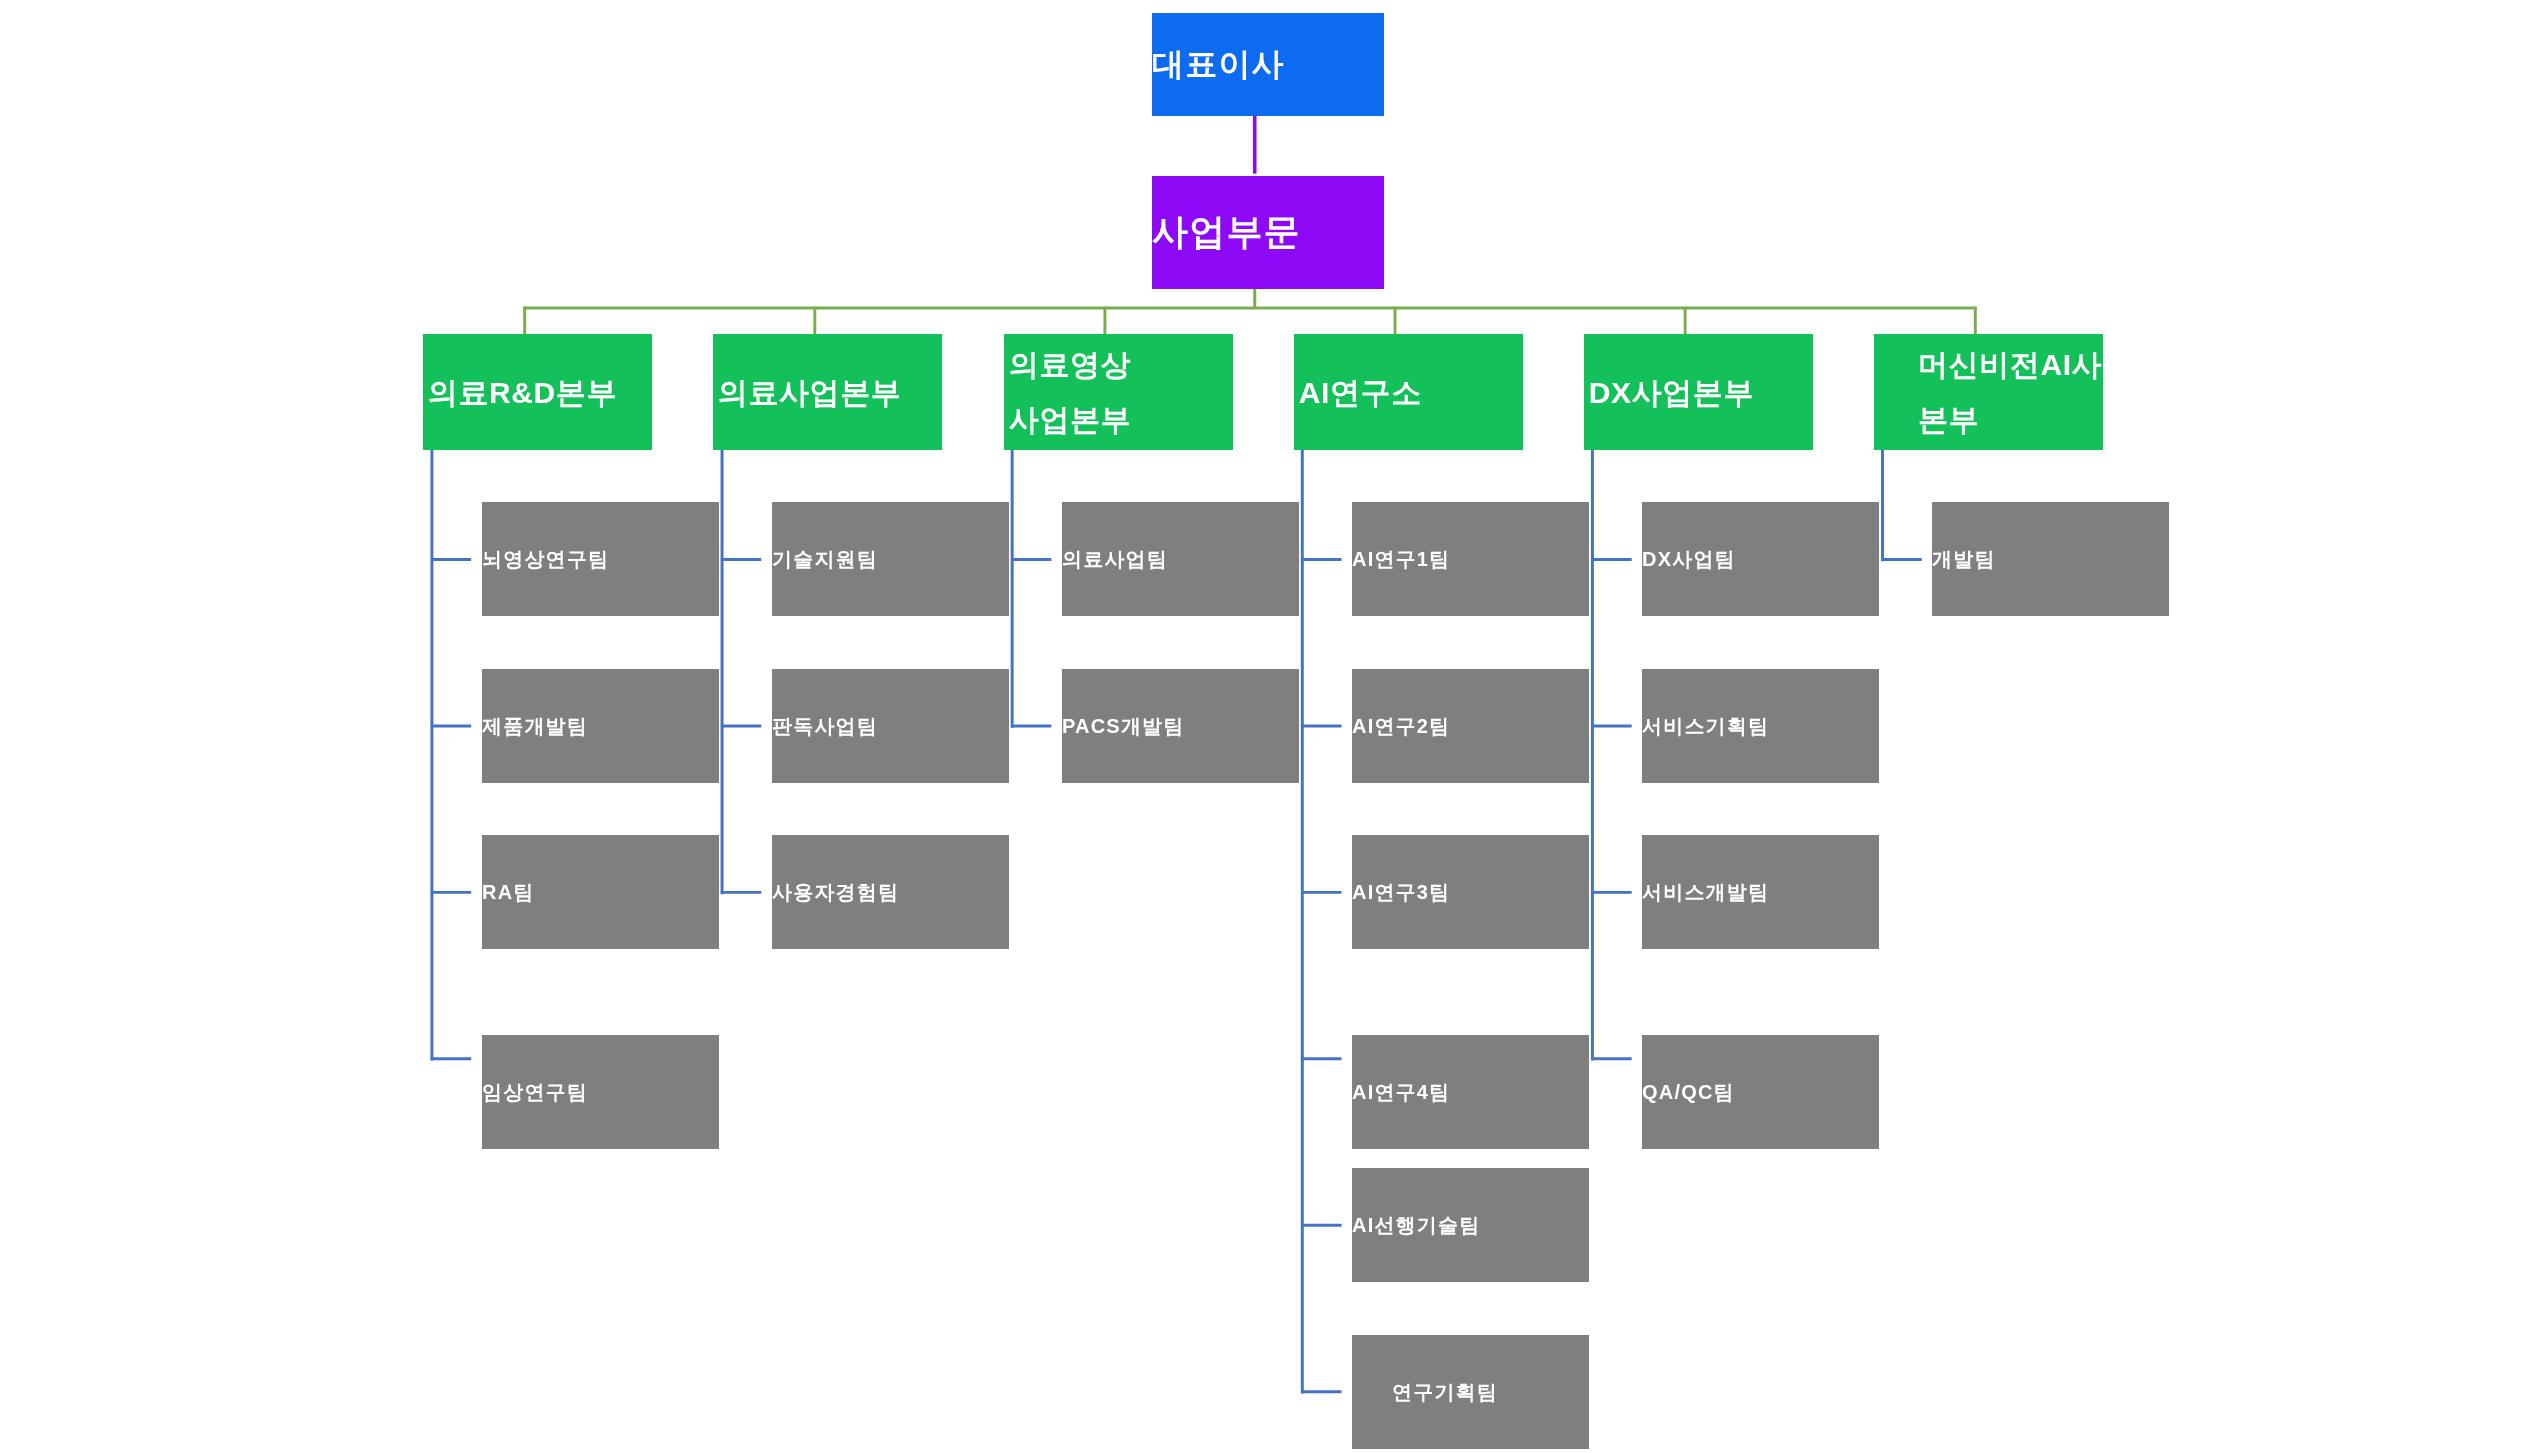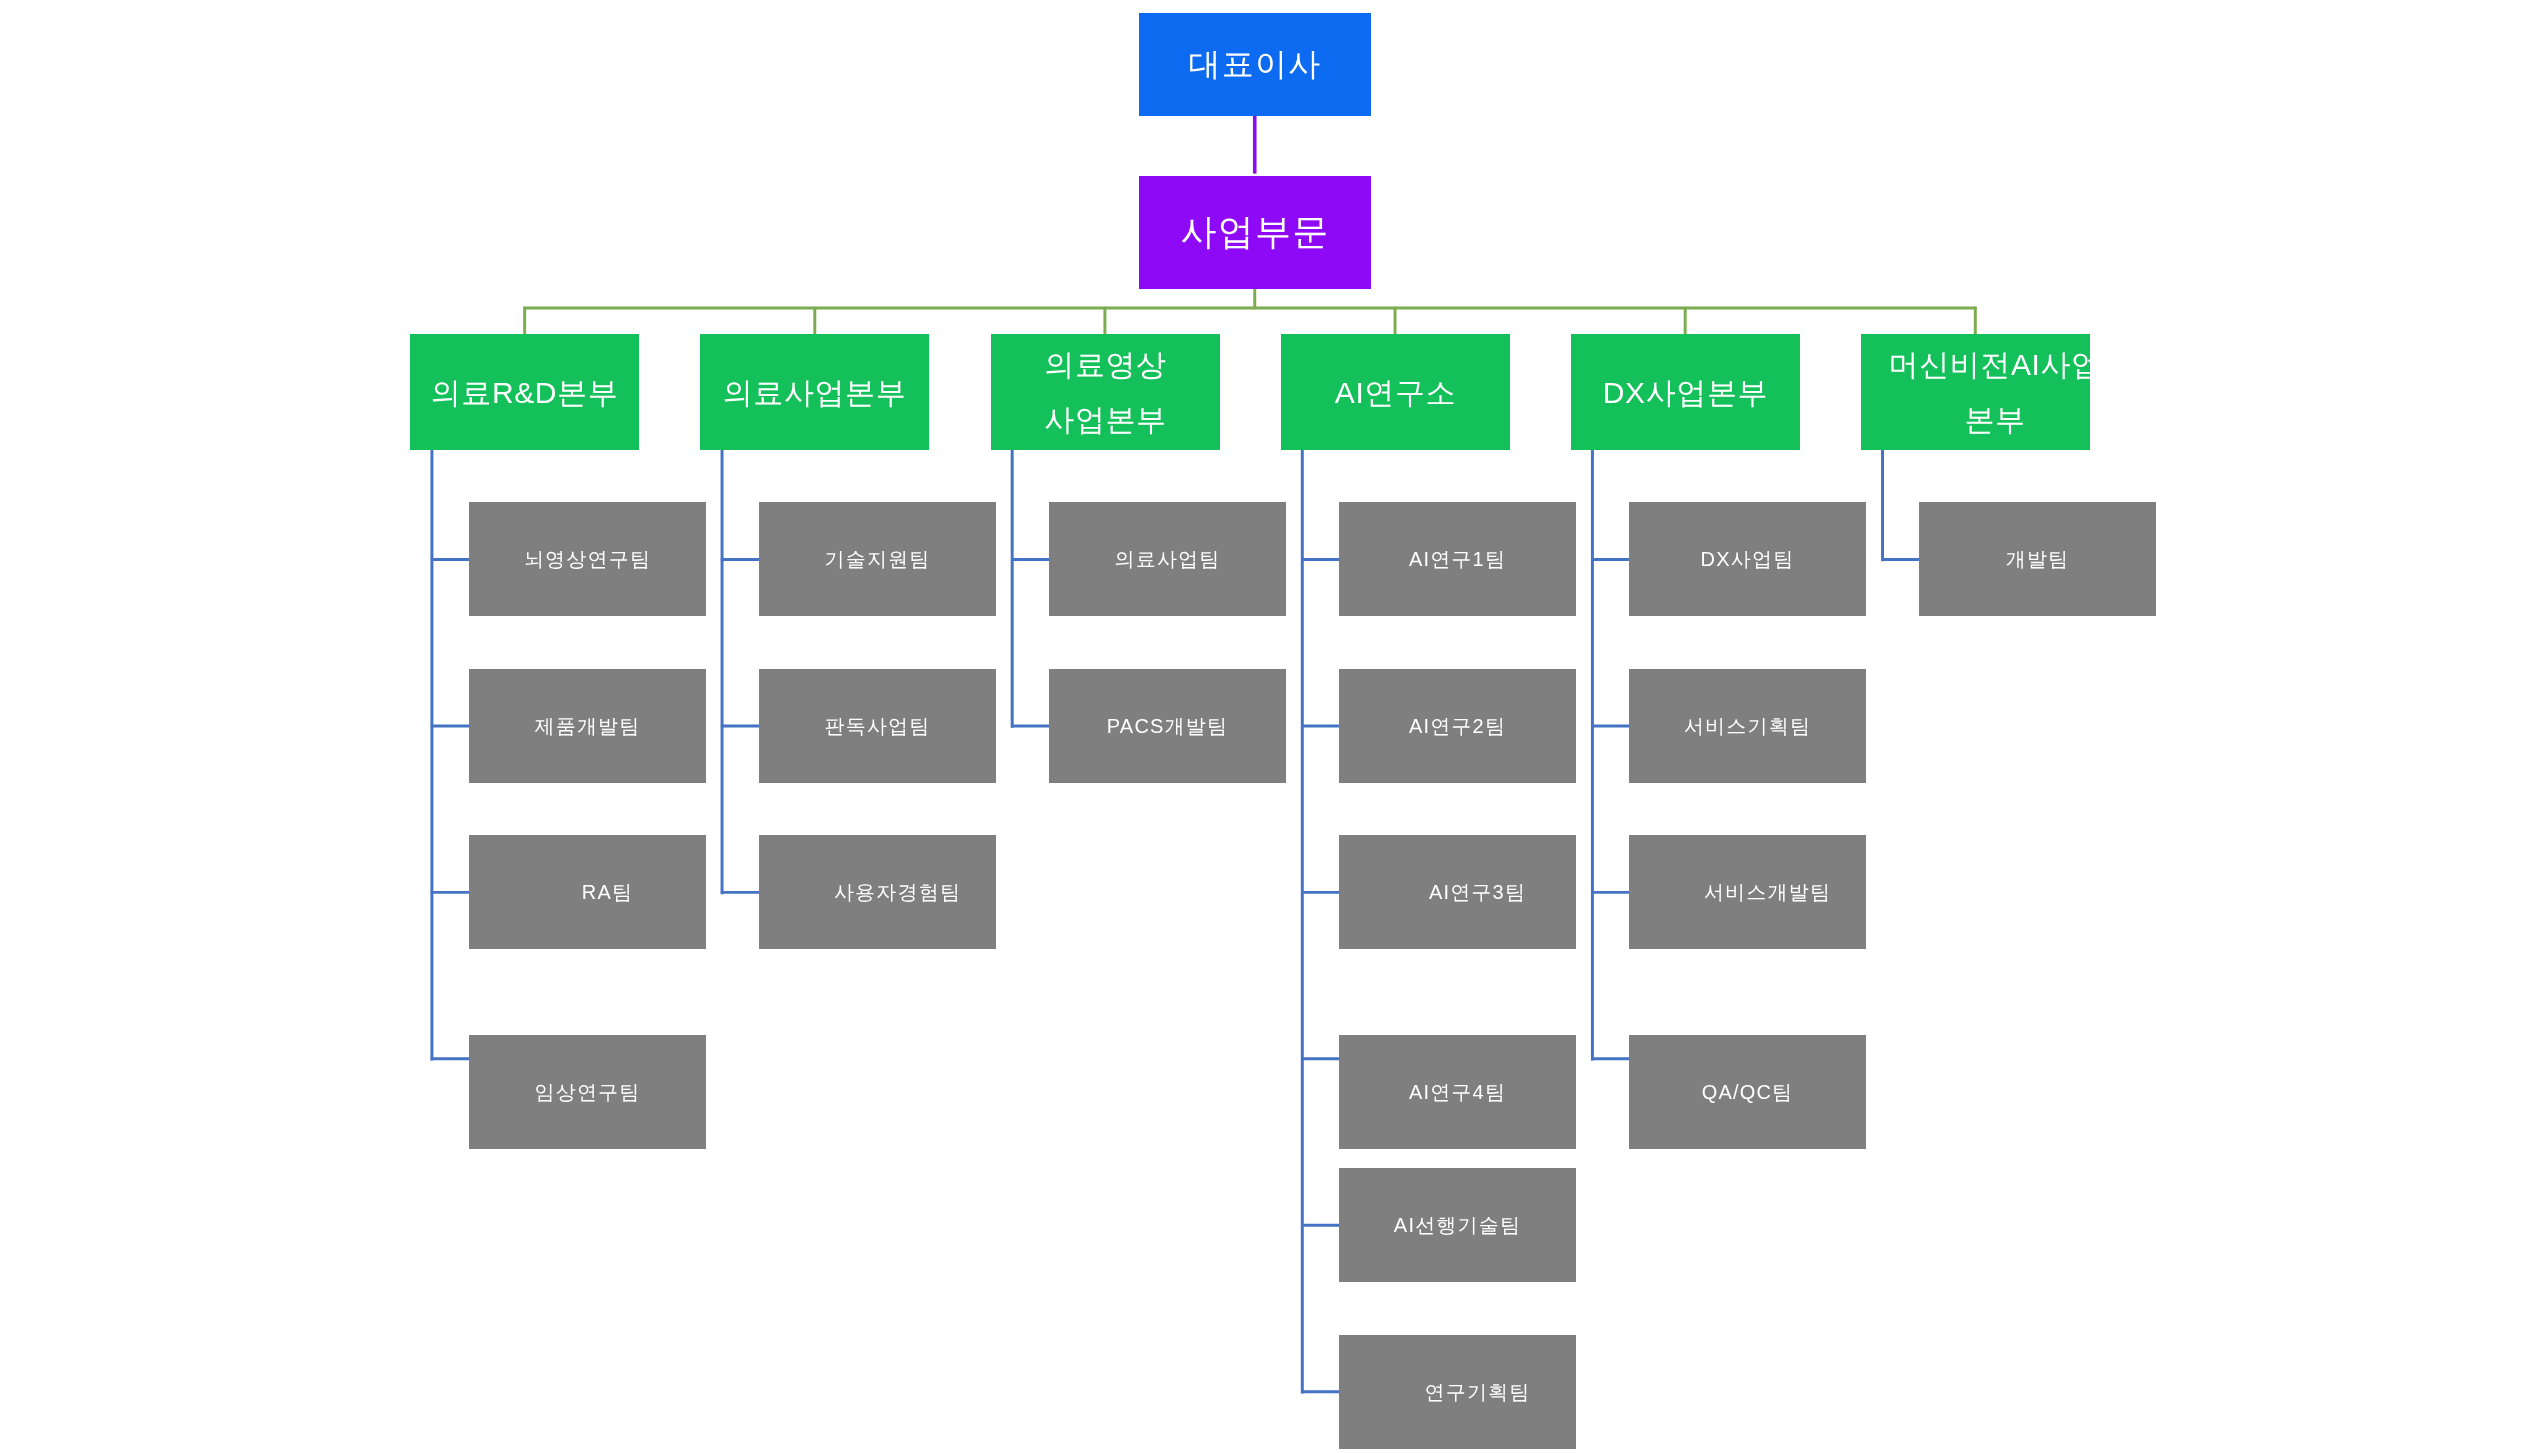--- a/index.html
+++ b/index.html
@@ -19,26 +19,27 @@
   #connectors {
     position: absolute;
     left: 0; top: 0;
     width: 2538px;
     height: 1453px;
   }
   .box {
     position: absolute;
     display: flex;
     flex-direction: column;
-    align-items: center;
+    align-items: flex-start;
     justify-content: center;
     text-align: center;
     color: #ffffff;
-    font-weight: 400;
+    font-weight: 700;
     box-sizing: border-box;
+    margin-left: 13px;
   }
   .root-box {
     left: 1139px; top: 13px;
     width: 232px; height: 103px;
     background: #0d6bf2;
     font-size: 32px;
     letter-spacing: 1.2px;
   }
   .division-box {
     left: 1139px; top: 176px;
@@ -70,21 +71,21 @@
     white-space: nowrap;
   }
   .tcol-1 { left: 469px; }
   .tcol-2 { left: 759px; }
   .tcol-3 { left: 1049px; }
   .tcol-4 { left: 1339px; }
   .tcol-5 { left: 1629px; }
   .tcol-6 { left: 1919px; }
   .trow-1 { top: 502px; }
   .trow-2 { top: 669px; }
-  .trow-3 { top: 835px; padding-left: 40px; }
+  .trow-3 { top: 835px; }
   .trow-4 { top: 1035px; }
   .trow-5 { top: 1168px; }
   .trow-6 { top: 1335px; padding-left: 40px; }
   .ln-purple { stroke: #8a0bf0; stroke-width: 6; }
   .ln-olive  { stroke: #7bad50; stroke-width: 5; }
   .ln-blue   { stroke: #4472c4; stroke-width: 5; }
 </style>
 </head>
 <body>
 

